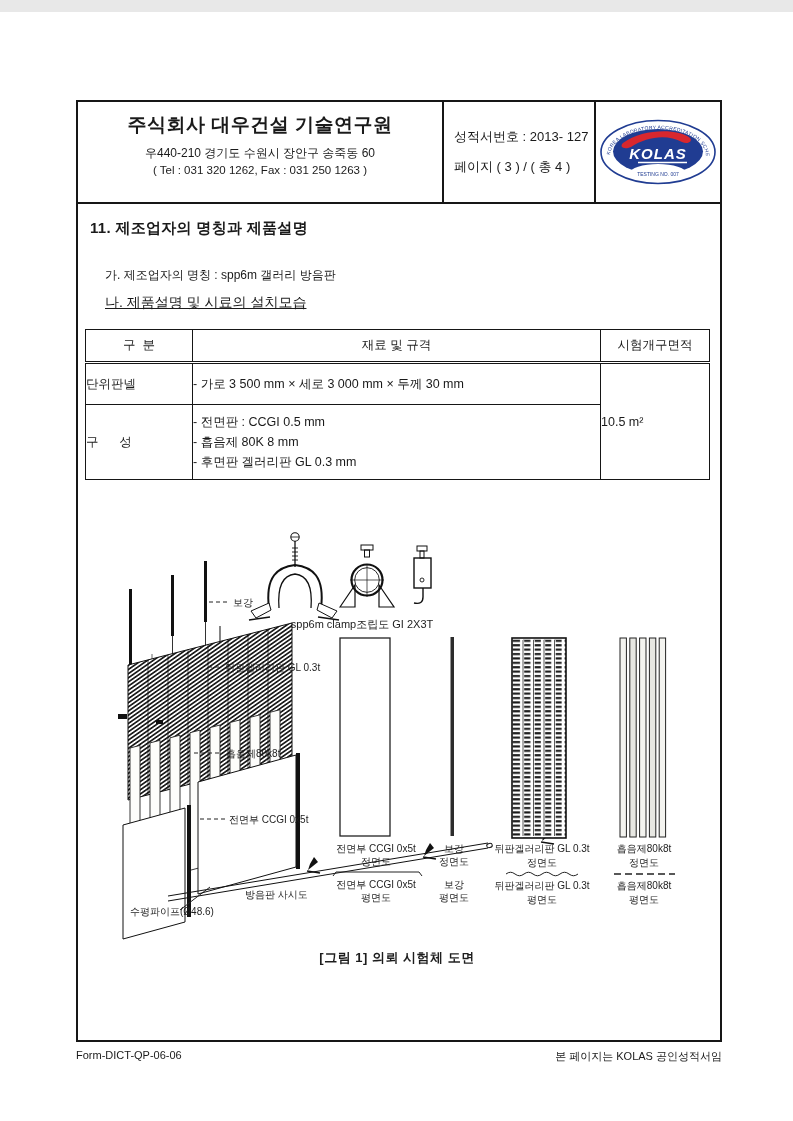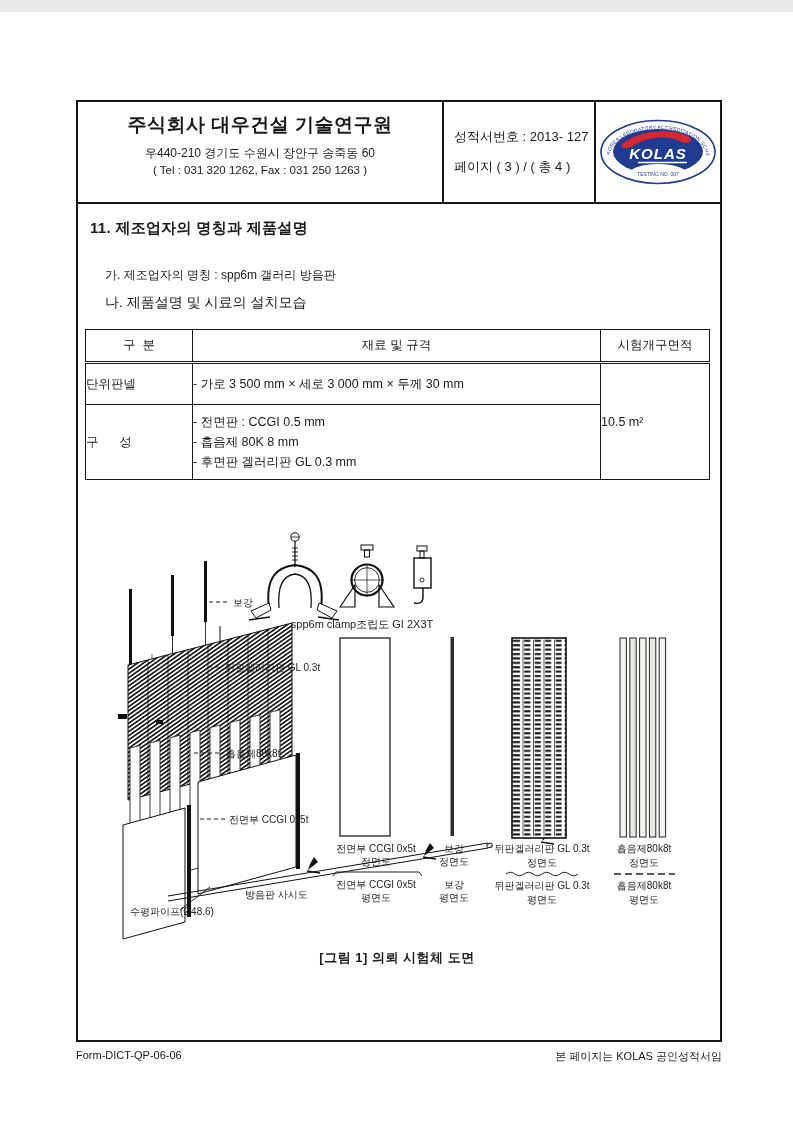--- a/index.html
+++ b/index.html
@@ -19,21 +19,21 @@
   .company-name{font-size:19px;font-weight:bold;letter-spacing:.5px;}
   .company-addr{font-size:12px;margin-top:7px;}
   .company-tel{font-size:11.5px;margin-top:2px;}
   .hdr-report{width:152px;border-right:2px solid #161616;box-sizing:border-box;
     display:flex;flex-direction:column;justify-content:center;gap:12px;
     padding-left:10px;font-size:13px;white-space:pre;}
   .hdr-logo{flex:1;display:flex;align-items:center;justify-content:center;}
   
   .sec-title{position:absolute;left:12px;top:117px;font-size:15px;font-weight:bold;letter-spacing:.3px;}
   .line-ga{position:absolute;left:27px;top:165px;font-size:12px;}
-  .line-na{position:absolute;left:27px;top:192px;font-size:14px;}
+  .line-na{position:absolute;left:27px;top:192px;font-size:14px;text-decoration:underline;}
   
   table.spec{position:absolute;left:7px;top:227px;border-collapse:collapse;
     table-layout:fixed;width:624px;font-size:12.5px;}
   table.spec td,table.spec th{border:1.5px solid #161616;padding:0;vertical-align:middle;}
   table.spec th{font-weight:normal;height:31px;text-align:center;white-space:pre;
     border-bottom:3px double #161616;}
   td.c1{white-space:pre;border-right:3px double #161616;}
   th.c1h{border-right:3px double #161616;}
   td.c2{padding:6px 0 6px 13px;}
   td.c2 .ln{white-space:pre;line-height:20px;}

